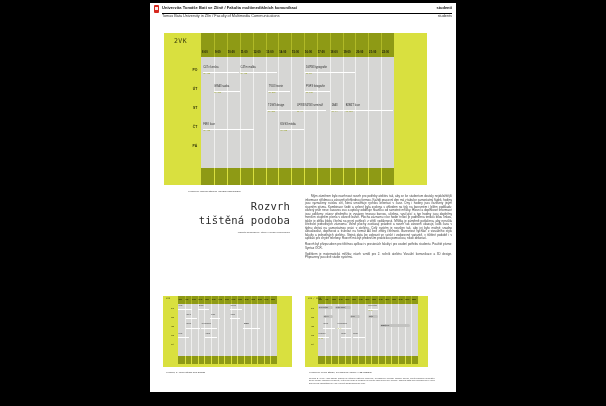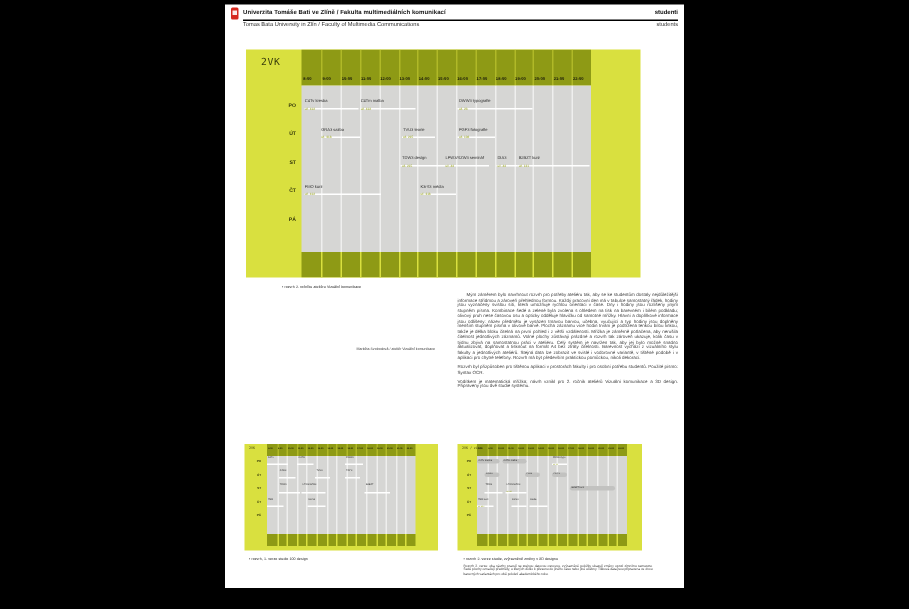--- a/index.html
+++ b/index.html
@@ -154,20 +154,22 @@
       <div style="position: absolute; left: 39.1847px; top: 90.3px; font-size: 2.7px; color: rgb(46, 46, 46); white-space: nowrap;">FMO kurz</div>
       <div style="position: absolute; left: 38.5847px; top: 95.6px; width: 51.3867px; height: 0.8px; background: rgb(255, 255, 255);"></div>
       <div style="position: absolute; left: 39.1847px; top: 96.4px; font-size: 2.1px; color: var(--sub_olive); white-space: nowrap;">uč. 412</div>
       <div style="position: absolute; left: 116.265px; top: 90.3px; font-size: 2.7px; color: rgb(46, 46, 46); white-space: nowrap;">K3rS3 média</div>
       <div style="position: absolute; left: 115.665px; top: 95.6px; width: 24.4087px; height: 0.8px; background: rgb(255, 255, 255);"></div>
       <div style="position: absolute; left: 116.265px; top: 96.4px; font-size: 2.1px; color: var(--sub_olive); white-space: nowrap;">uč. 318</div>
     </div>
   <div class="caption" id="cap-big">• rozvrh 2. ročníku ateliéru Vizuální komunikace</div>
 
   <div class="art-title">
+    <div>Rozvrh</div>
+    <div>tištěná podoba</div>
   </div>
   <div class="art-sub">Markéta Svobodová / ateliér Vizuální komunikace</div>
   <div class="art-body" id="art-body">
       <p class="first">Mým záměrem bylo navrhnout rozvrh pro potřeby ateliéru tak, aby se ke studentům dostaly nejdůležitější informace střídmou a zároveň přehlednou formou. Každý pracovní den má v tabulce samostatný řádek, hodiny jsou vyznačeny svislou sítí, která umožňuje rychlou orientaci v čase. Dny i hodiny jsou rozlišeny jiným stupněm písma. Kombinace šedé a zelené byla zvolena s ohledem na tisk na barevném i bílém podkladu; olivový pruh nese časovou osu a opticky odděluje hlavičku od samotné mřížky. Hlavní a doplňkové informace jsou odlišeny: název předmětu je vysázen tmavou barvou, učebna, vyučující a typ hodiny jsou doplněny menším stupněm písma v olivové barvě. Plocha záznamu více hodin trvání je podtržena tenkou bílou linkou, takže je délka bloku čitelná na první pohled i z větší vzdálenosti. Mřížka je záměrně potlačena, aby nerušila čitelnost jednotlivých záznamů. Volné plochy zůstávají prázdné a rozvrh tak zároveň ukazuje, kolik času v týdnu zbývá na samostatnou práci v ateliéru. Celý systém je navržen tak, aby jej bylo možné snadno aktualizovat, doplňovat a tisknout na formát A4 bez ztráty čitelnosti. Barevnost vychází z vizuálního stylu fakulty a jednotlivých ateliérů. Stejná data lze zobrazit ve svislé i vodorovné variantě, v tištěné podobě i v aplikaci pro chytré telefony. Rozvrh má být především praktickou pomůckou, nikoli dekorací.</p>
       <p>Rozvrh byl přizpůsoben pro tištěnou aplikaci v prostorách fakulty i pro osobní potřebu studentů. Použité písmo: Syntax OCR.</p>
       <p>Vodítkem je matematická mřížka; návrh vznikl pro 2. ročník ateliérů Vizuální komunikace a 3D design. Připraveny jsou dvě studie systému.</p>
     </div>
 
   <div class="tt" id="tt-left">
     <span class="tt-title">2VK</span>

